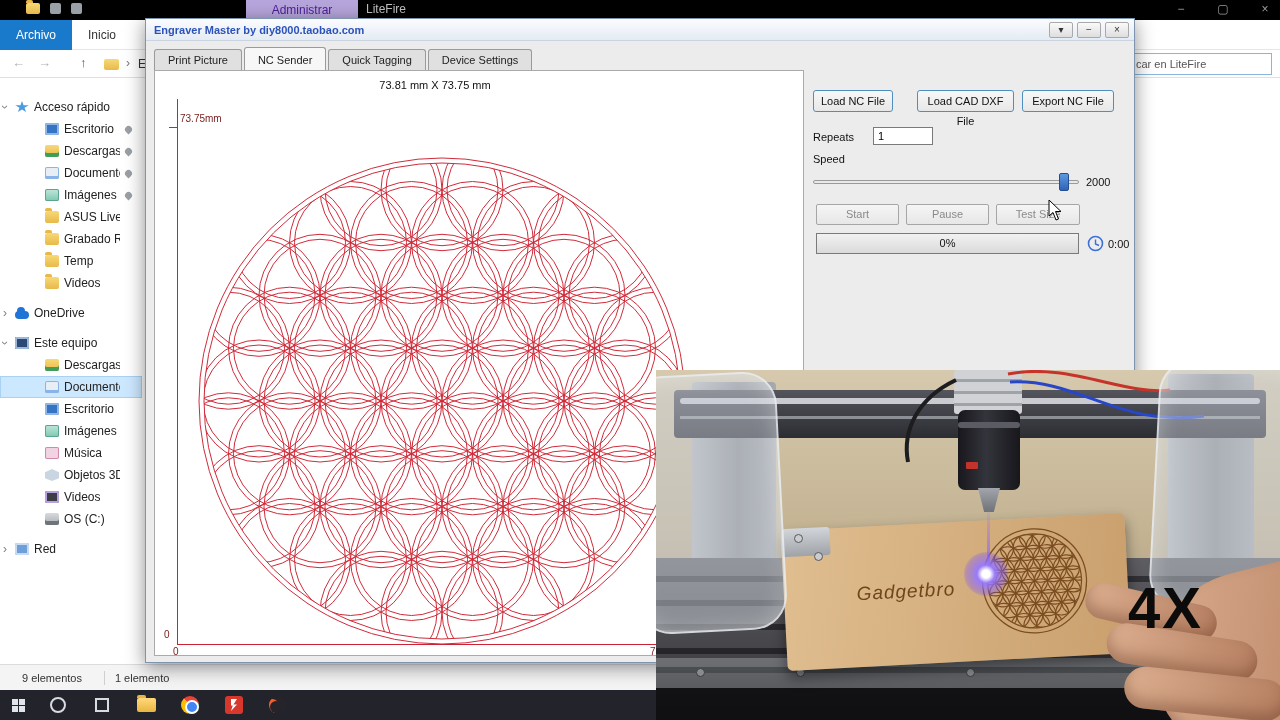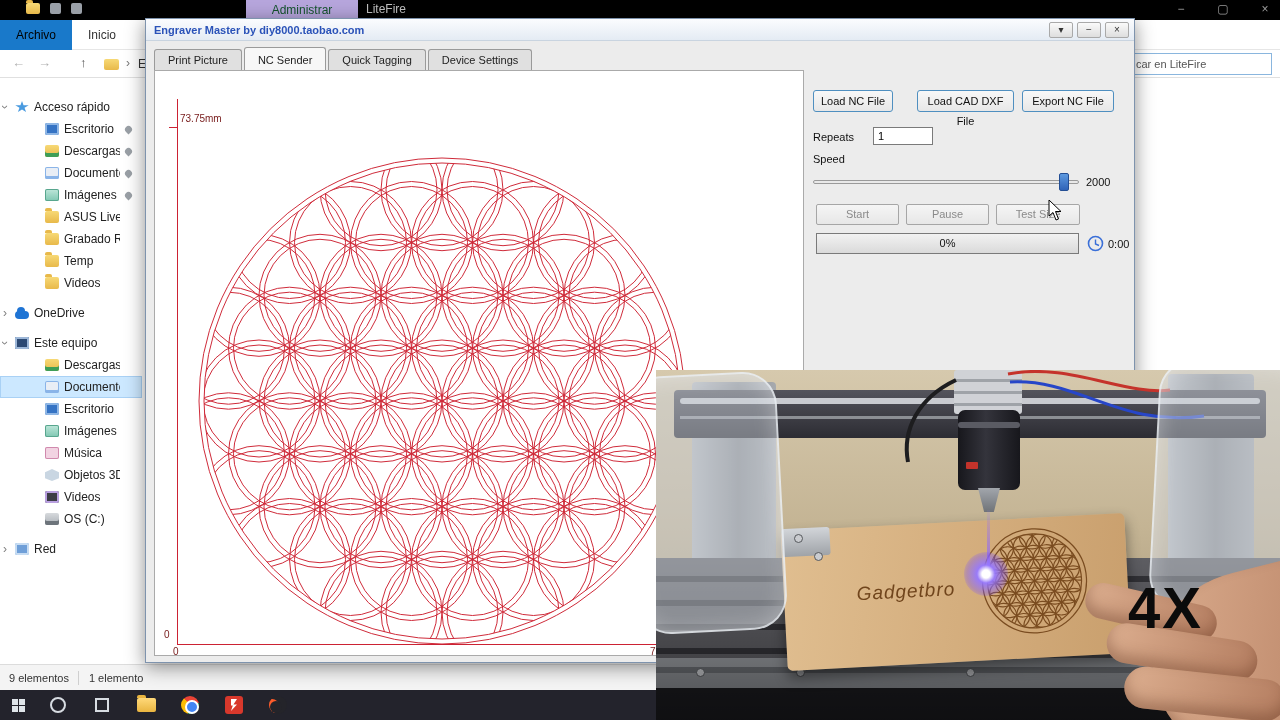--- a/index.html
+++ b/index.html
@@ -7,31 +7,31 @@
   body{font-family:"Liberation Sans",sans-serif;-webkit-font-smoothing:antialiased}
   .stage{position:relative;width:1280px;height:720px;overflow:hidden;background:#000}
   .abs{position:absolute}
 
   
   .topstrip{position:absolute;left:0;top:0;width:1280px;height:20px;background:#000;z-index:12}
   .qat{position:absolute;left:26px;top:3px;display:flex;gap:10px;align-items:center}
   .mini-folder{width:14px;height:11px;background:linear-gradient(#f7d976,#e8b94a);border-radius:2px;position:relative}
   .mini-folder::before{content:"";position:absolute;left:0;top:-3px;width:7px;height:3px;background:#e8b94a;border-radius:2px 2px 0 0}
   .mini-sq{width:11px;height:11px;background:#9aa0a8;border-radius:2px}
-  .ctx-tab{position:absolute;left:246px;top:0;width:112px;height:20px;background:#b7a6dd;color:#14532d;
+  .ctx-tab{position:absolute;left:246px;top:0;width:112px;height:20px;background:#b7a6dd;color:#4c1d95;
     font-size:12px;text-align:center;line-height:20px}
   .win-title{position:absolute;left:366px;top:2px;color:#c2c2c2;font-size:12px}
   .strip-ctrls{position:absolute;right:8px;top:2px;display:flex;gap:28px}
   .strip-ctrl{color:#9a9a9a;font-size:12px;width:14px;text-align:center;cursor:default}
 
   
   .explorer{position:absolute;left:0;top:20px;width:1280px;height:670px;background:#fff;z-index:10}
   .ribbonrow{position:absolute;left:0;top:0;width:1280px;height:30px;background:#fff;border-bottom:1px solid #e6e6e6;display:flex}
   .ribbon-tab{height:30px;padding:0 16px;font-size:12px;color:#333;line-height:30px}
-  .ribbon-tab.archivo{background:#1979ca;color:#000000}
+  .ribbon-tab.archivo{background:#1979ca;color:#ffffff}
   .navrow{position:absolute;left:0;top:30px;width:1280px;height:28px;background:#fff;border-bottom:1px solid #e0e0e0}
   .nav-ic{position:absolute;top:5px;font-size:13px;color:#b0b0b0}
   .nav-ic.up{color:#555}
   .crumb-folder{position:absolute;left:104px;top:9px;width:15px;height:11px;background:linear-gradient(#f7d976,#e8b94a);border-radius:2px}
   .crumb-chev{position:absolute;left:126px;top:6px;color:#777;font-size:12px}
   .crumb-txt{position:absolute;left:138px;top:7px;color:#333;font-size:12px}
   .exp-search{position:absolute;left:1130px;top:33px;width:142px;height:22px;border:1px solid #8ab6de;background:#fff;
     font-size:11px;color:#555;line-height:20px;padding-left:5px;overflow:hidden;white-space:nowrap}
 
   
@@ -58,21 +58,21 @@
   .ic.objects3d{background:#c9d6e2;clip-path:polygon(50% 0,100% 28%,100% 78%,50% 100%,0 78%,0 28%)}
   .ic.videos{background:#3d3d46;box-shadow:inset 0 0 0 2px #b9a0e0}
   .ic.drive{background:linear-gradient(#d7dadd,#aab0b6);box-shadow:inset 0 -4px 0 #6d747b}
   .ic.network{background:#6f9fd8;box-shadow:inset 0 0 0 2px #c7dcf2}
   .ic.onedrive{background:#1f74d4;border-radius:6px;height:8px;margin-top:3px}
   .ic.onedrive::before{content:"";position:absolute;left:2px;top:-4px;width:8px;height:8px;border-radius:50%;background:#1f74d4}
   .ic.computer{background:#2d4a74;box-shadow:inset 0 0 0 2px #9db7d8;border-radius:1px}
 
   .statusbar{position:absolute;left:0;top:644px;width:1280px;height:26px;background:#f4f4f4;border-top:1px solid #dcdcdc;
     display:flex;align-items:center;font-size:11px;color:#333}
-  .status-left{padding:0 9px}
+  .status-left{padding:0 22px}
   .status-sep{width:1px;height:14px;background:#cfcfcf}
   .status-right{padding:0 10px}
 
   
   .taskbar{position:absolute;left:0;top:690px;width:1280px;height:30px;background:#23232c;z-index:20;display:flex;align-items:center}
   .startbtn{width:36px;height:30px;display:flex;align-items:center;justify-content:center}
   .winlogo{display:grid;grid-template-columns:6px 6px;grid-template-rows:6px 6px;gap:1px}
   .winlogo span{background:#dfe5ea}
   .tb-search{width:346px;height:30px;background:#fff;border:1px solid #7a7a7a;display:flex;align-items:center;gap:9px;padding-left:12px}
   .mag{width:9px;height:9px;border:2px solid #5a5a5a;border-radius:50%;position:relative;flex:none}
@@ -536,20 +536,21 @@
               <circle cx="500.5" cy="382.8" r="56.0"></circle>
               <circle cx="439.5" cy="171.5" r="61.0"></circle>
               <circle cx="439.5" cy="171.5" r="56.0"></circle>
               <circle cx="470.0" cy="224.3" r="61.0"></circle>
               <circle cx="470.0" cy="224.3" r="56.0"></circle>
               <circle cx="500.5" cy="277.2" r="61.0"></circle>
               <circle cx="500.5" cy="277.2" r="56.0"></circle>
             </g>
           </g>
         </svg>
+      <div class="abs cv-size">73.81 mm X 73.75 mm</div>
       <div class="abs axis" style="left:22px;top:28px;width:1px;height:546px"></div>
       <div class="abs axis" style="left:22px;top:573px;width:502px;height:1px"></div>
       <div class="abs axis" style="left:14px;top:56px;width:9px;height:1px"></div>
       <div class="abs cv-lbl" style="left:25px;top:42px">73.75mm</div>
       <div class="abs cv-lbl" style="left:9px;top:558px">0</div>
       <div class="abs cv-lbl" style="left:18px;top:575px">0</div>
       <div class="abs cv-lbl" style="left:495px;top:575px">73.8</div>
     </div>
 
     <div class="abs btn-blue" style="left:667px;top:71px;width:80px">Load NC File</div>

